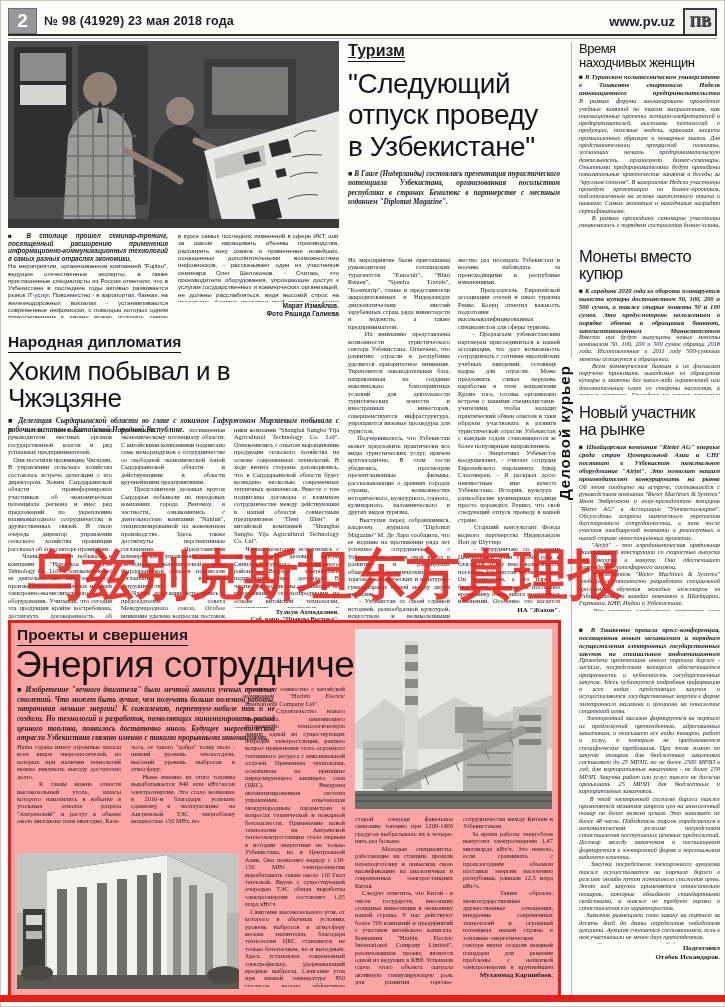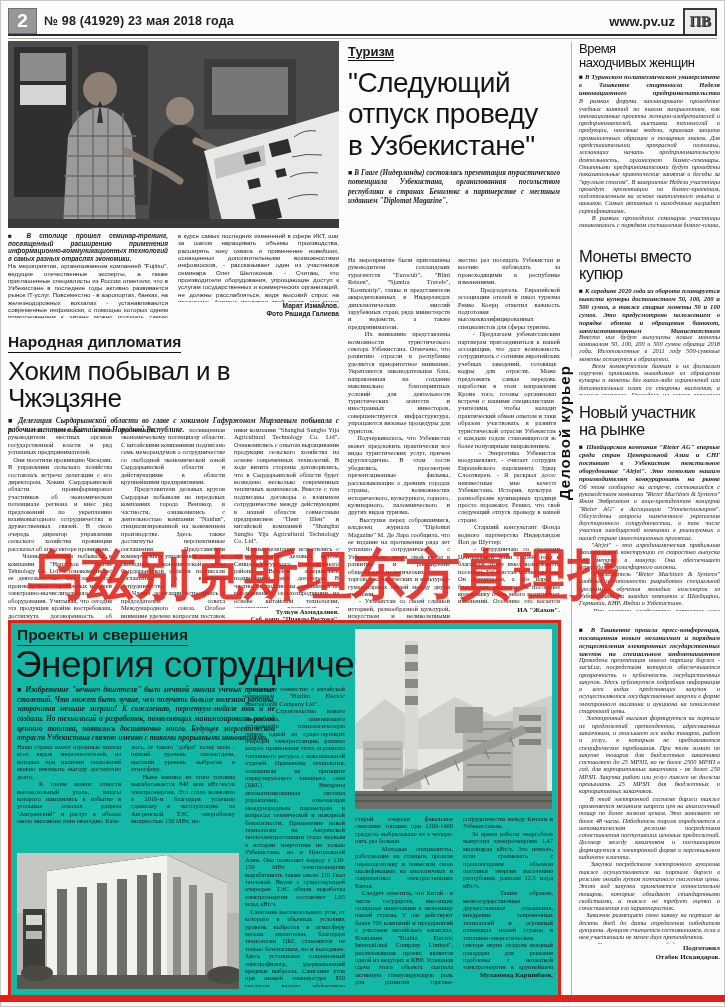--- a/index.html
+++ b/index.html
@@ -107,21 +107,21 @@
         <div class="txt" style="height:182px;font-size:6.4px;line-height:1.16;">ники компании "Shanghai Sungbo Yija Agricultural Technology Co. Ltd". Ознакомились с опытом выращивания продукции сельского хозяйства на основе современных технологий. В ходе визита стороны договорились, что в Сырдарьинской области будет возведено несколько современных тепличных комплексов. Вместе с тем подписаны договоры о взаимном сотрудничестве между действующим в нашей области совместным предприятием "Пенг Шен" и китайской компанией "Shanghai Sungbo Yija Agricultural Technology Co. Ltd".
    Члены делегации встретились с представителями деловых кругов Синцзян-Уйгурского автономного района. Встреча завершилась подписанием ряда договоров. В частности, подписаны соглашения по выращиванию сельхозпродукции на основе китайской технологии, организации хлопковых и садоводческих хозяйств, специализированных на выращивании саженцев и декоративных деревьев, дальнейшему развитию экономических, культурных и торговых связей.</div>
         <div class="byline" style="font-size:6.8px;">Тулкун Ахмадалиев.</div>
         <div class="byline" style="font-size:6.4px;">Соб. корр. "Правды Востока".</div>
         <div style="font-size:6.4px;font-weight:bold;">Сырдарьинская область.</div>
       </div>
     </div>
   </div>
 
   <div class="abs" style="left:348px;top:42px;width:212px;height:578px;">
-    <span class="kicker" style="font-size:13px;text-decoration:underline;">Туризм</span>
+    <span class="kicker" style="font-size:16px;text-decoration:underline;">Туризм</span>
     <div class="headline" style="margin-top:6px;font-size:28px;line-height:1.12;">"Следующий
 отпуск проведу
 в Узбекистане"</div>
     <div class="lede" style="margin-top:8px;font-size:7.2px;line-height:1.3;height:50px;">■ В Гааге (Нидерланды) состоялась презентация туристического потенциала Узбекистана, организованная посольством республики в странах Бенилюкс в партнерстве с местным изданием "Diplomat Magazine".</div>
     <div class="abs" style="left:0;top:214px;width:212px;height:364px;">
       <div class="txt abs" style="left:0;top:0;width:102px;height:364px;font-size:6.4px;line-height:1.16;">На мероприятие были приглашены руководители голландских турагентств "Eurocult", "Blini Reizen", "Sjandra Travels", "Kosmotrip", главы и представители аккредитованных в Нидерландах дипломатических миссий зарубежных стран, ряда министерств и ведомств, а также предприниматели.
    Их вниманию представлены возможности туристического сектора Узбекистана. Отмечено, что развитию отрасли в республике уделяется приоритетное внимание. Укрепляется законодательная база, направленная на создание максимально благоприятных условий для деятельности туристических агентств и иностранных инвесторов, совершенствуется инфраструктура, упрощаются визовые процедуры для туристов.
    Подчеркивалось, что Узбекистан может предложить практически все виды туристических услуг, причем круглогодично. В этом гости убедились, просмотрев презентационные фильмы, рассказывающие о древних городах страны, возможностях исторического, культурного, горного, кулинарного, паломнического и других видов туризма.
    Выступая перед собравшимися, владелец журнала "Diplomat Magazine" М. Де Лара сообщила, что ее издание на протяжении ряда лет успешно сотрудничает с Узбекистаном, внося свой вклад в развитие и расширение общественно-политических, торгово-экономических и культурно-гуманитарных связей между двумя странами.
    - Узбекистан со своей славной историей, разнообразной культурой, искусством и великолепными архитектурными памятниками превращается во все более популярное направление среди туристов во всем мире, включая Нидерланды. Журналист, рассказывая о динамике проводимых под руководством Президента Шавката Мирзиёева реформ, подчеркнула, что имела возможность мно-</div>
@@ -179,21 +179,21 @@
    Заказчик размещает свою заявку на портале за десять дней до даты определения победителя аукциона. Аукцион считается состоявшимся, если в нем участвовали не менее двух претендентов.
    Система признает победителем торгов претендента, подавшего наименее низкую цену. Наименование победителя отображается на портале, который в автоматическом режиме фиксирует совершенную сделку, формирует договор в персональном кабинете между заказчиком и победителем торгов.</div>
       <div class="byline" style="font-size:7px;line-height:1.3;">Подготовил
 Отабек Искандаров.</div>
     </div>
   </div>
 
   <div class="abs" style="left:28px;top:548px;width:540px;font-size:54px;font-weight:bold;line-height:1;
               color:rgba(227,33,25,.88);white-space:nowrap;z-index:60;letter-spacing:0;">乌兹别克斯坦东方真理报</div>
 
-  <div class="abs" style="left:8px;top:620px;width:547px;height:372px;border:3px solid #e32119;background:#14b8a6;text-decoration:underline;">
+  <div class="abs" style="left:8px;top:620px;width:547px;height:372px;border:3px solid #e32119;background:#fca5a5;text-decoration:underline;">
     <div class="abs" style="left:6px;top:3px;">
       <span class="kicker" style="font-size:15.5px;">Проекты и свершения</span>
     </div>
     <div class="headline abs" style="left:4px;top:23px;width:540px;font-size:37px;">Энергия сотрудничества</div>
 
     <div class="abs photo-frame" style="left:344px;top:6px;width:197px;height:180px;">
       <svg width="197" height="180" viewBox="0 0 197 180">
         <rect width="197" height="180" fill="#e6e6e3"></rect>
         <polygon points="0,95 30,70 60,92 100,68 140,88 197,66 197,120 0,120" fill="#cfcfcb"></polygon>
 

